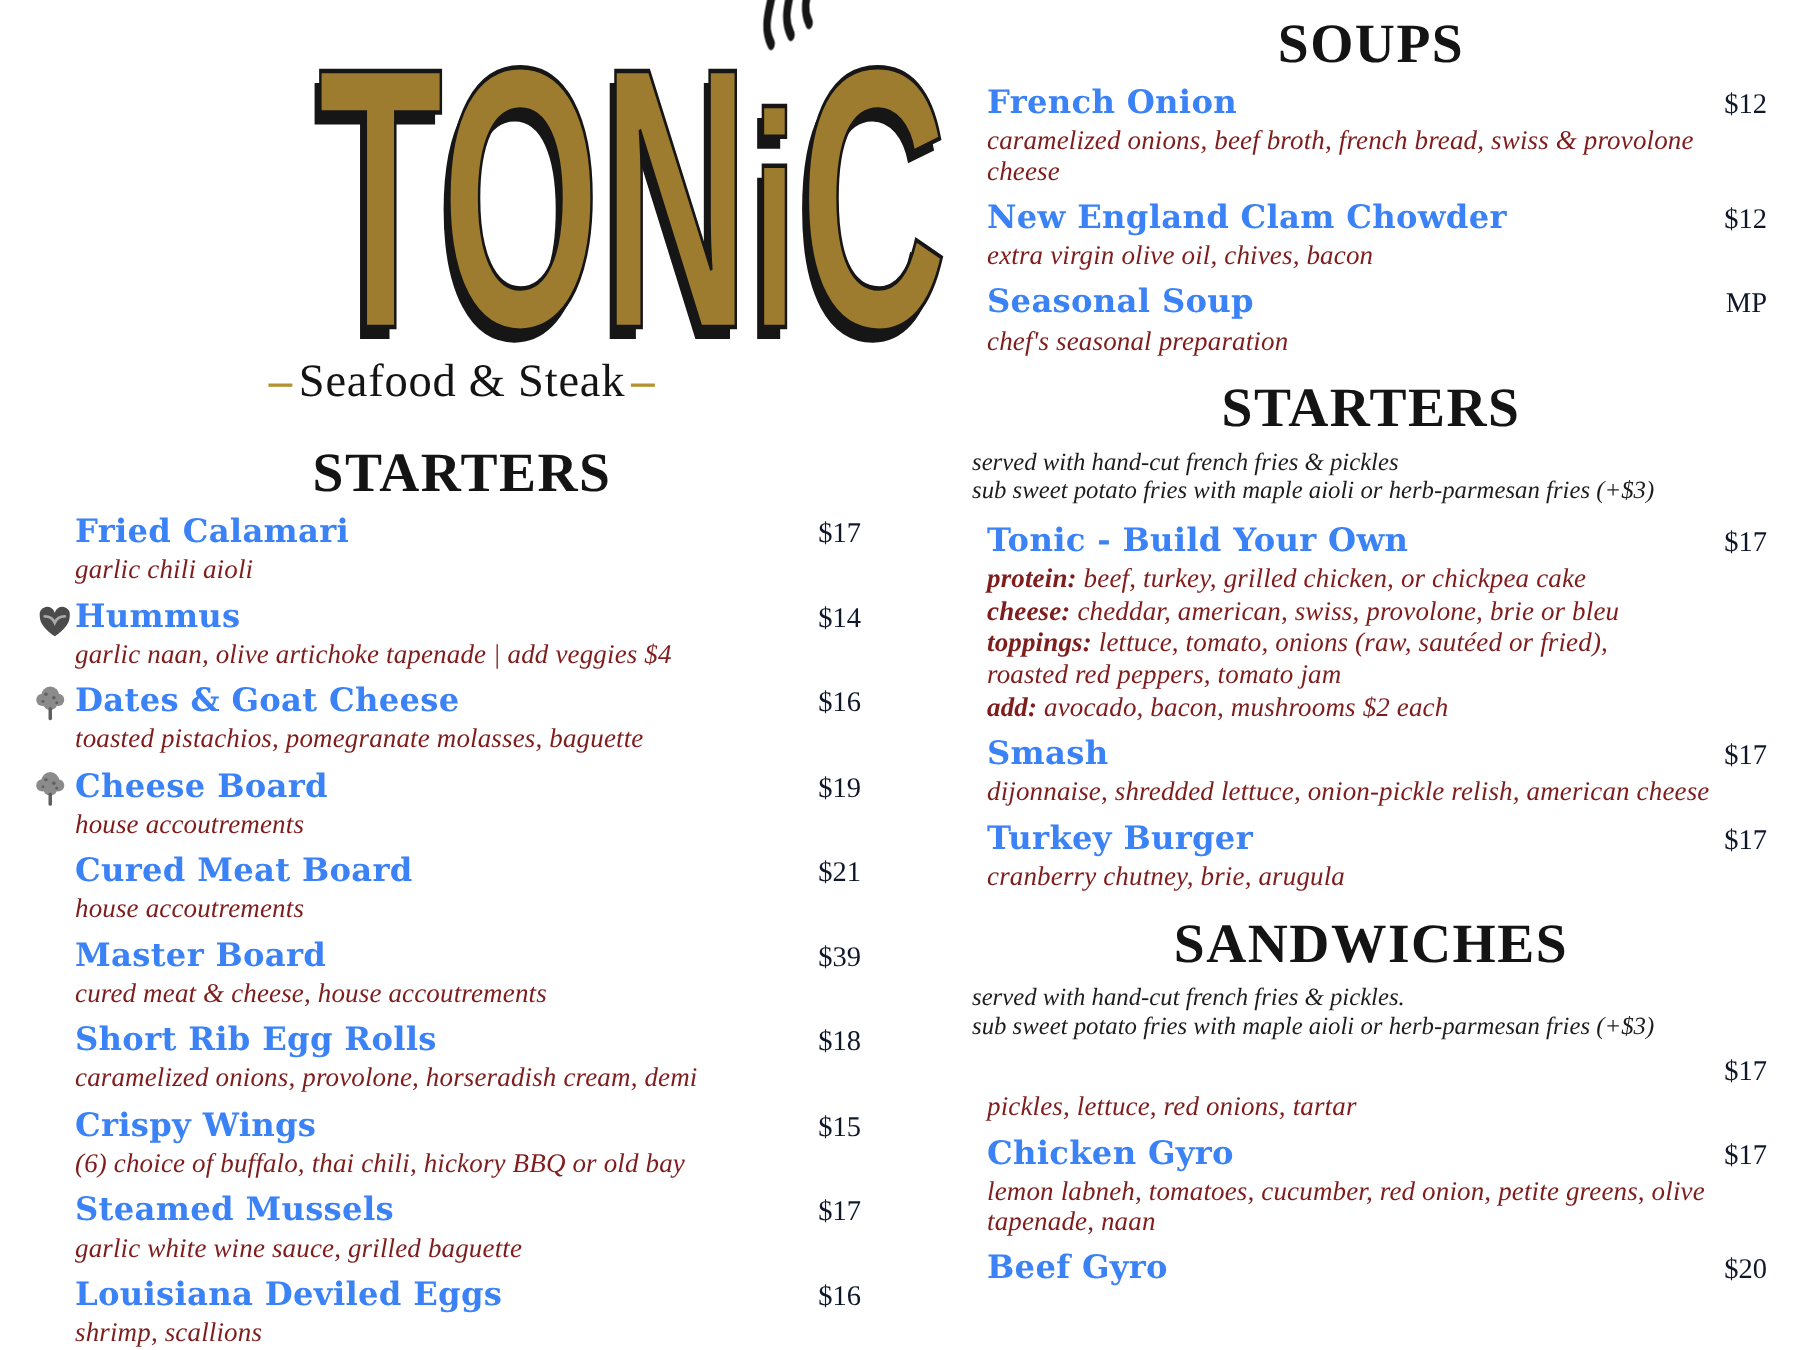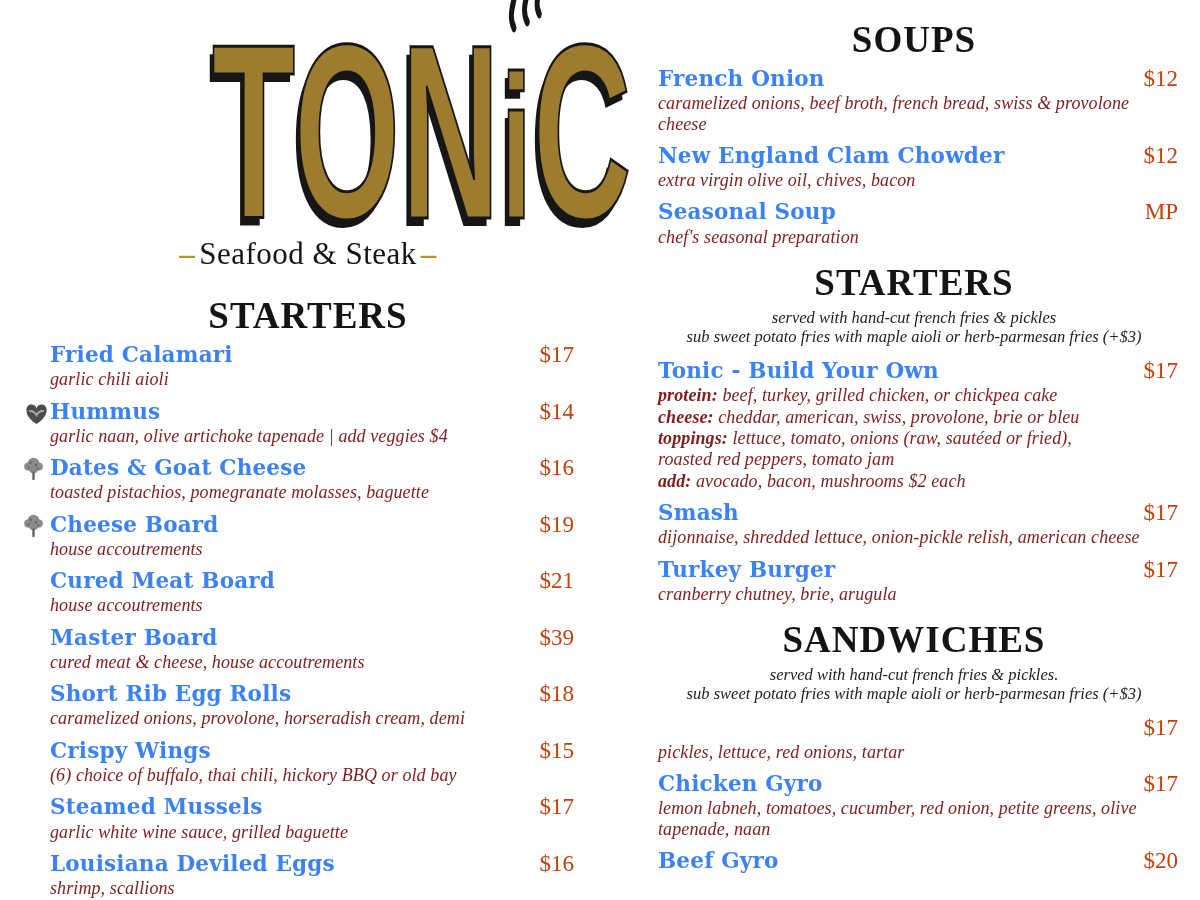--- a/index.html
+++ b/index.html
@@ -28,44 +28,44 @@
   .smoke{position:absolute;left:4px;top:-118px;width:88px;height:120px;}
   .tagline{
     position:absolute;left:0;right:0;top:218px;
     font-size:31px;letter-spacing:0.5px;color:#141414;white-space:nowrap;
   }
   .tagline .dash{color:#b3922f;font-weight:bold;padding:0 4px;}
 
   
   .sections{}
   .col-left .sections{margin-top:26px;}
-  .col-right .sections{margin-top:20px;}
+  .col-right .sections{margin-top:10px;}
   .section + .section{margin-top:16px;}
   .section-title{
     text-align:center;
     font-family:"Liberation Serif",serif;font-weight:bold;
     font-size:37px;line-height:1.08;letter-spacing:1px;color:#141414;
     margin-bottom:6px;
   }
   .section-note{
-    text-align:center;font-style:italic;font-size:16.5px;line-height:1.13;color:#1d1d1d;
+    text-align:left;font-style:italic;font-size:16.5px;line-height:1.13;color:#1d1d1d;
   }
   .section-notes{margin-bottom:12px;}
 
   
   .items{padding-left:10px;padding-right:2px;}
   .item{position:relative;margin-bottom:9px;}
   .item-head{display:flex;align-items:baseline;}
   .item-name{
     font-family:"DejaVu Serif",serif;font-weight:bold;
     font-size:21.5px;line-height:1.22;color:#3b82f6;letter-spacing:0.2px;
   }
   .item-price{
     margin-left:auto;font-family:"Liberation Serif",serif;
-    font-size:23px;line-height:1.1;color:#c2410c;padding-left:12px;white-space:nowrap;
+    font-size:19px;line-height:1.1;color:#0f172a;padding-left:12px;white-space:nowrap;
   }
   .item-desc{
     font-style:italic;font-size:18px;line-height:1.13;color:#7f1d1d;margin-top:1px;letter-spacing:0.1px;
   }
   .desc-label{font-weight:bold;text-align:center;}
   .item-icon{position:absolute;left:-30px;top:1px;width:27px;height:27px;}
   .item-icon svg{width:100%;height:100%;}
   .icon-heart.item-icon{left:-26px;top:3px;width:25px;height:25px;}
 </style>
 </head>

